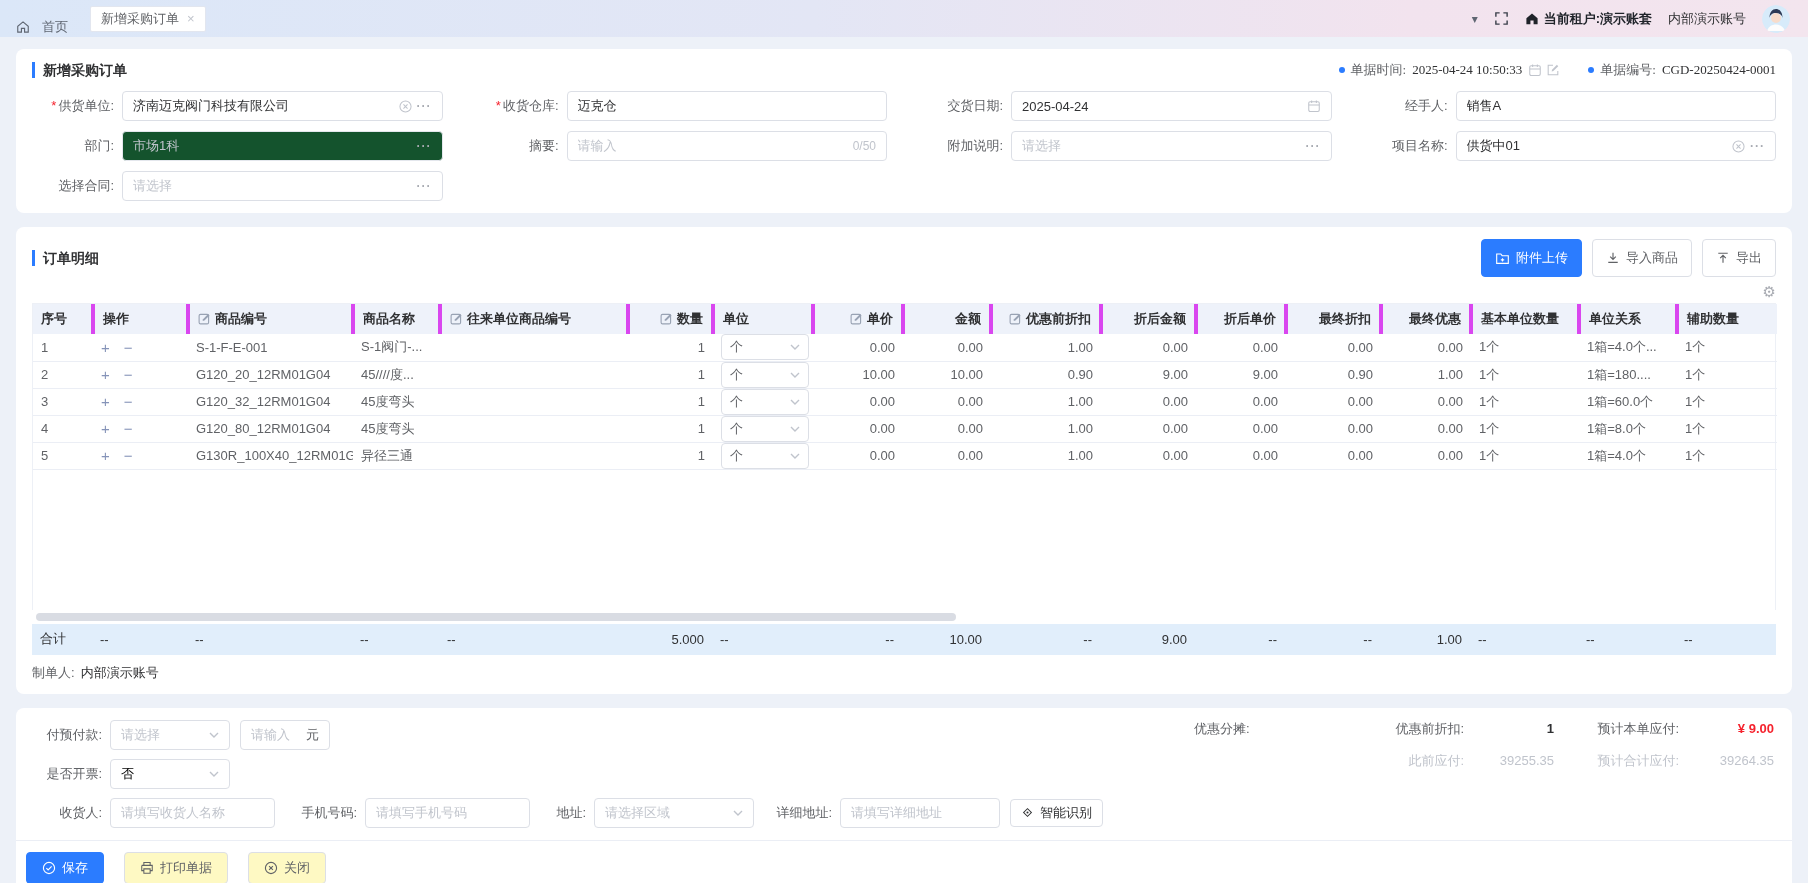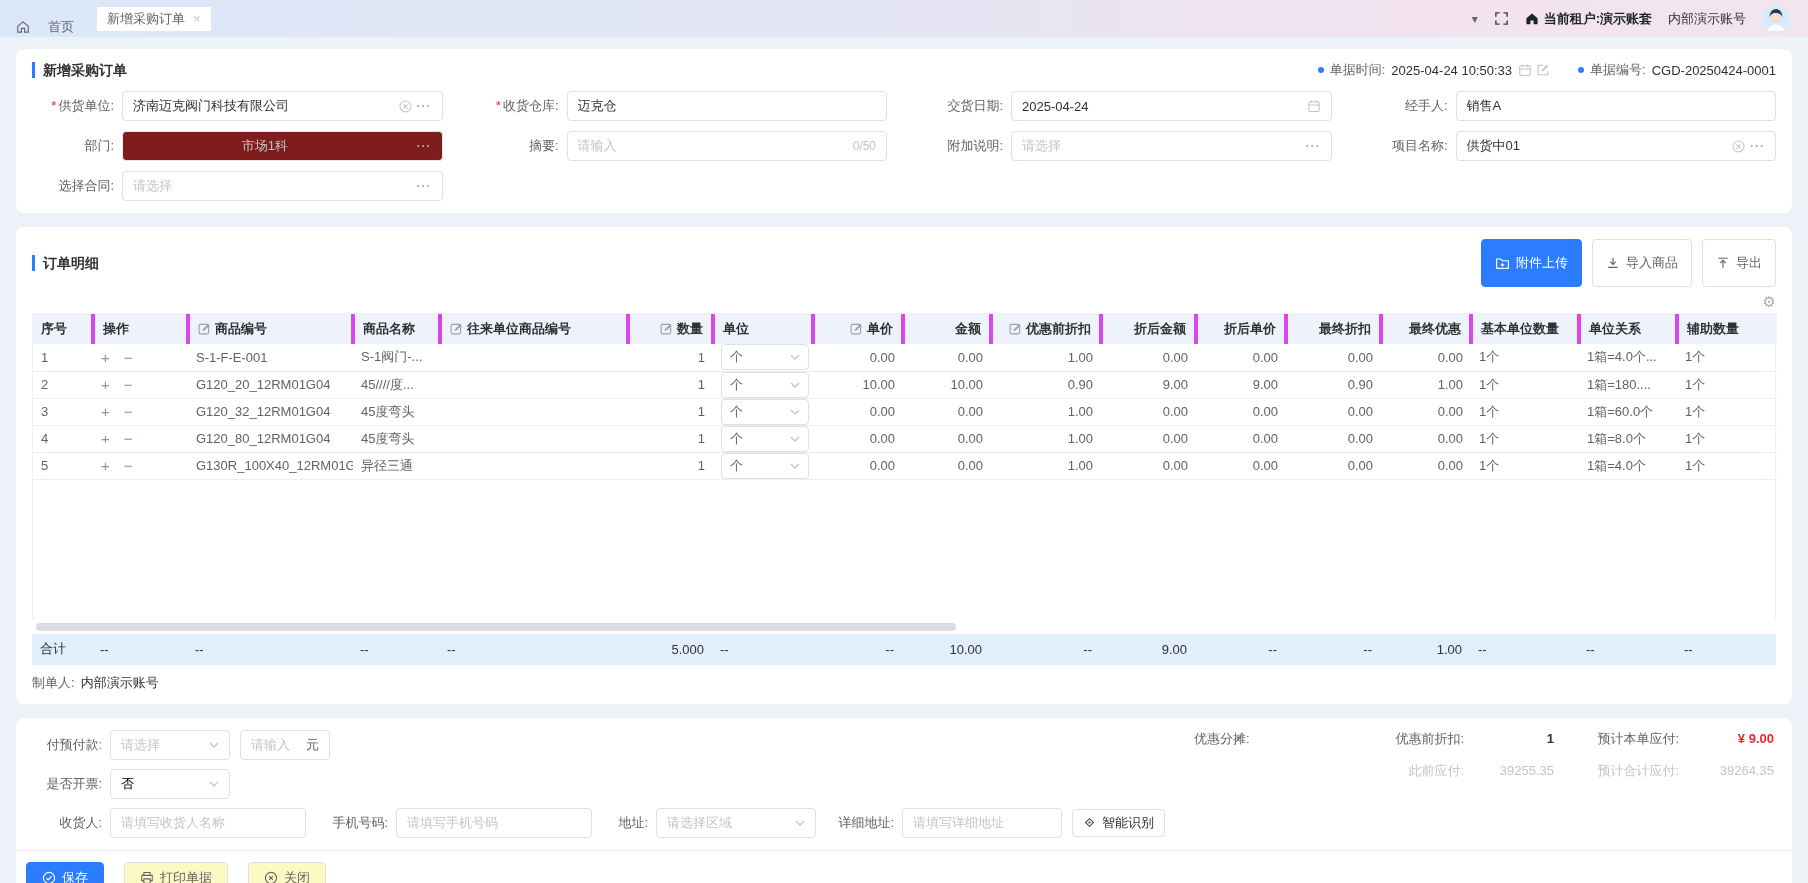--- a/index.html
+++ b/index.html
@@ -4,60 +4,60 @@
 <style>
   * { margin:0; padding:0; box-sizing:border-box; }
   html,body { width:1808px; height:883px; overflow:hidden;
     font-family:"Liberation Sans","DejaVu Sans",sans-serif; background:#edf1f8; }
 
   
   .topbar { height:37px; display:flex; align-items:center; justify-content:space-between;
     padding:0 18px 0 16px;
     background:linear-gradient(90deg,#dbe7f8 0%,#e3e6f5 45%,#f2e3ee 78%,#f3e5ee 100%); }
   .topbar-left { display:flex; align-items:center; gap:22px; }
-  .home-link { display:flex; align-items:center; gap:18px; color:#5f6672; font-size:13px; cursor:pointer;margin-top:16px; }
+  .home-link { display:flex; align-items:center; gap:12px; color:#5f6672; font-size:13px; cursor:pointer;margin-top:16px; }
   .tab { display:flex; align-items:center; gap:8px; background:#fff; border:1px solid #e2e6ef;
     border-radius:2px; height:26px; padding:0 10px; font-size:13px; color:#606266; }
   .tab-close { color:#c0c4cc; font-size:13px; }
   .topbar-right { display:flex; align-items:center; gap:16px; }
   .caret { color:#5f6672; font-size:12px; }
   .tenant { display:flex; align-items:center; gap:5px; font-size:13px; color:#1f2329; font-weight:600; }
   .account { font-size:13px; color:#303133; }
   .avatar { width:28px; height:28px; border-radius:50%; overflow:hidden; flex:none; }
 
   
   .card { background:#fff; border-radius:8px; margin:12px 16px 0 16px; padding:12px 16px; }
   .card-title { font-size:14px; font-weight:700; color:#303133; border-left:3px solid #2b7cff; padding-left:8px; line-height:16px; }
 
   
   .card-head { display:flex; align-items:center; justify-content:space-between; margin-bottom:12px; }
   .doc-meta { display:flex; align-items:center; gap:28px; font-size:13px; }
-  .meta-item { display:flex; align-items:center; gap:6px; }
+  .meta-item { display:flex; align-items:center; gap:6px;font-family:Liberation Serif, serif; }
   .dot { width:6px; height:6px; border-radius:50%; background:#2b7cff; }
   .meta-label { color:#606266; }
   .meta-value { color:#303133; }
   .meta-icons { display:flex; gap:4px; align-items:center; }
 
   .form-grid { display:grid; grid-template-columns:repeat(4,1fr); gap:10px 34px; }
   .ff { display:flex; align-items:center; }
   .ff-label { width:82px; flex:none; text-align:right; margin-right:8px; font-size:13px; color:#606266; white-space:nowrap; }
   .ff-label.req::before { content:"*"; color:#f5222d; margin-right:2px; }
   .ff-box { flex:1; height:30px; border:1px solid #dcdfe6; border-radius:4px; background:#fff;
     display:flex; align-items:center; padding:0 10px; font-size:13px; color:#303133; gap:20px; }
-  .ff-box.disabled { background:#7f1d1d; border-color:#e4e7ed;text-align:center; }
+  .ff-box.disabled { background:#14532d; border-color:#e4e7ed; }
   .ff-val { flex:1; white-space:nowrap; overflow:hidden; }
   .ph { color:#c0c4cc; }
   .counter { color:#c0c4cc; font-size:12px; }
   .more { color:#a8abb2; font-weight:700; letter-spacing:1px; font-size:12px; }
   .in-icons { display:flex; align-items:center; gap:5px; }
 
   
   .detail-head { display:flex; align-items:center; justify-content:space-between; }
   .dbtns { display:flex; gap:10px; }
-  .btn { height:48px; border-radius:4px; display:flex; align-items:center; gap:6px;
+  .btn { height:38px; border-radius:4px; display:flex; align-items:center; gap:6px;
     padding:0 13px; font-size:13px; cursor:pointer; border:1px solid #dcdfe6; background:#fff; color:#606266; }
   .btn.primary { background:#2b7cff; border-color:#2b7cff; color:#fff; }
   .gear-row { height:20px; display:flex; justify-content:flex-end; align-items:center; margin-top:4px; }
   .gear { color:#a8abb2; font-size:15px; line-height:15px; }
 
   .tbl-wrap { border:1px solid #edf0f6; border-bottom:none; margin-top:2px; }
   table { border-collapse:collapse; table-layout:fixed; width:1744px; font-size:13px; }
   th { background:#eef2fa; color:#303133; font-weight:600; height:30px; text-align:left;
     padding:0 8px; border-right:4px solid #d946ef; white-space:nowrap; overflow:hidden; }
   th:last-child { border-right:none; }
@@ -75,21 +75,21 @@
   .maker-row b { color:#303133; font-weight:400; margin-left:6px; }
 
   
   .bottom-card { position:relative; }
   .brow { display:flex; align-items:center; margin-bottom:9px; }
   .blabel { width:70px; text-align:right; margin-right:8px; font-size:13px; color:#606266; white-space:nowrap; }
   .sel { height:30px; border:1px solid #dcdfe6; border-radius:4px; background:#fff; display:flex;
     align-items:center; justify-content:space-between; padding:0 10px; font-size:13px; gap:8px; }
   .inp { height:30px; border:1px solid #dcdfe6; border-radius:4px; background:#fff; display:flex;
     align-items:center; padding:0 10px; font-size:13px; gap:8px; }
-  .w120 { width:120px; } .w90 { width:90px; } .w185 { width:196px; } .w160 { width:160px; }
+  .w120 { width:120px; } .w90 { width:90px; } .w185 { width:165px; } .w160 { width:160px; }
   .unit-suffix { color:#606266; margin-left:auto; }
   .summary { position:absolute; right:18px; top:12px; display:grid;
     grid-template-columns:130px 140px 90px 125px 95px; row-gap:14px; font-size:13px; align-items:center; }
   .s-label { color:#606266; text-align:right; }
   .s-val { text-align:right; color:#303133; }
   .s-strong { font-weight:600; }
   .s-red { color:#f5222d; font-weight:700; }
   .s-gray { color:#c0c4cc; }
   .smart-btn { height:28px; border:1px solid #dcdfe6; border-radius:4px; background:#fff; color:#303133;
     display:flex; align-items:center; gap:6px; padding:0 10px; font-size:13px; margin-left:10px; }

